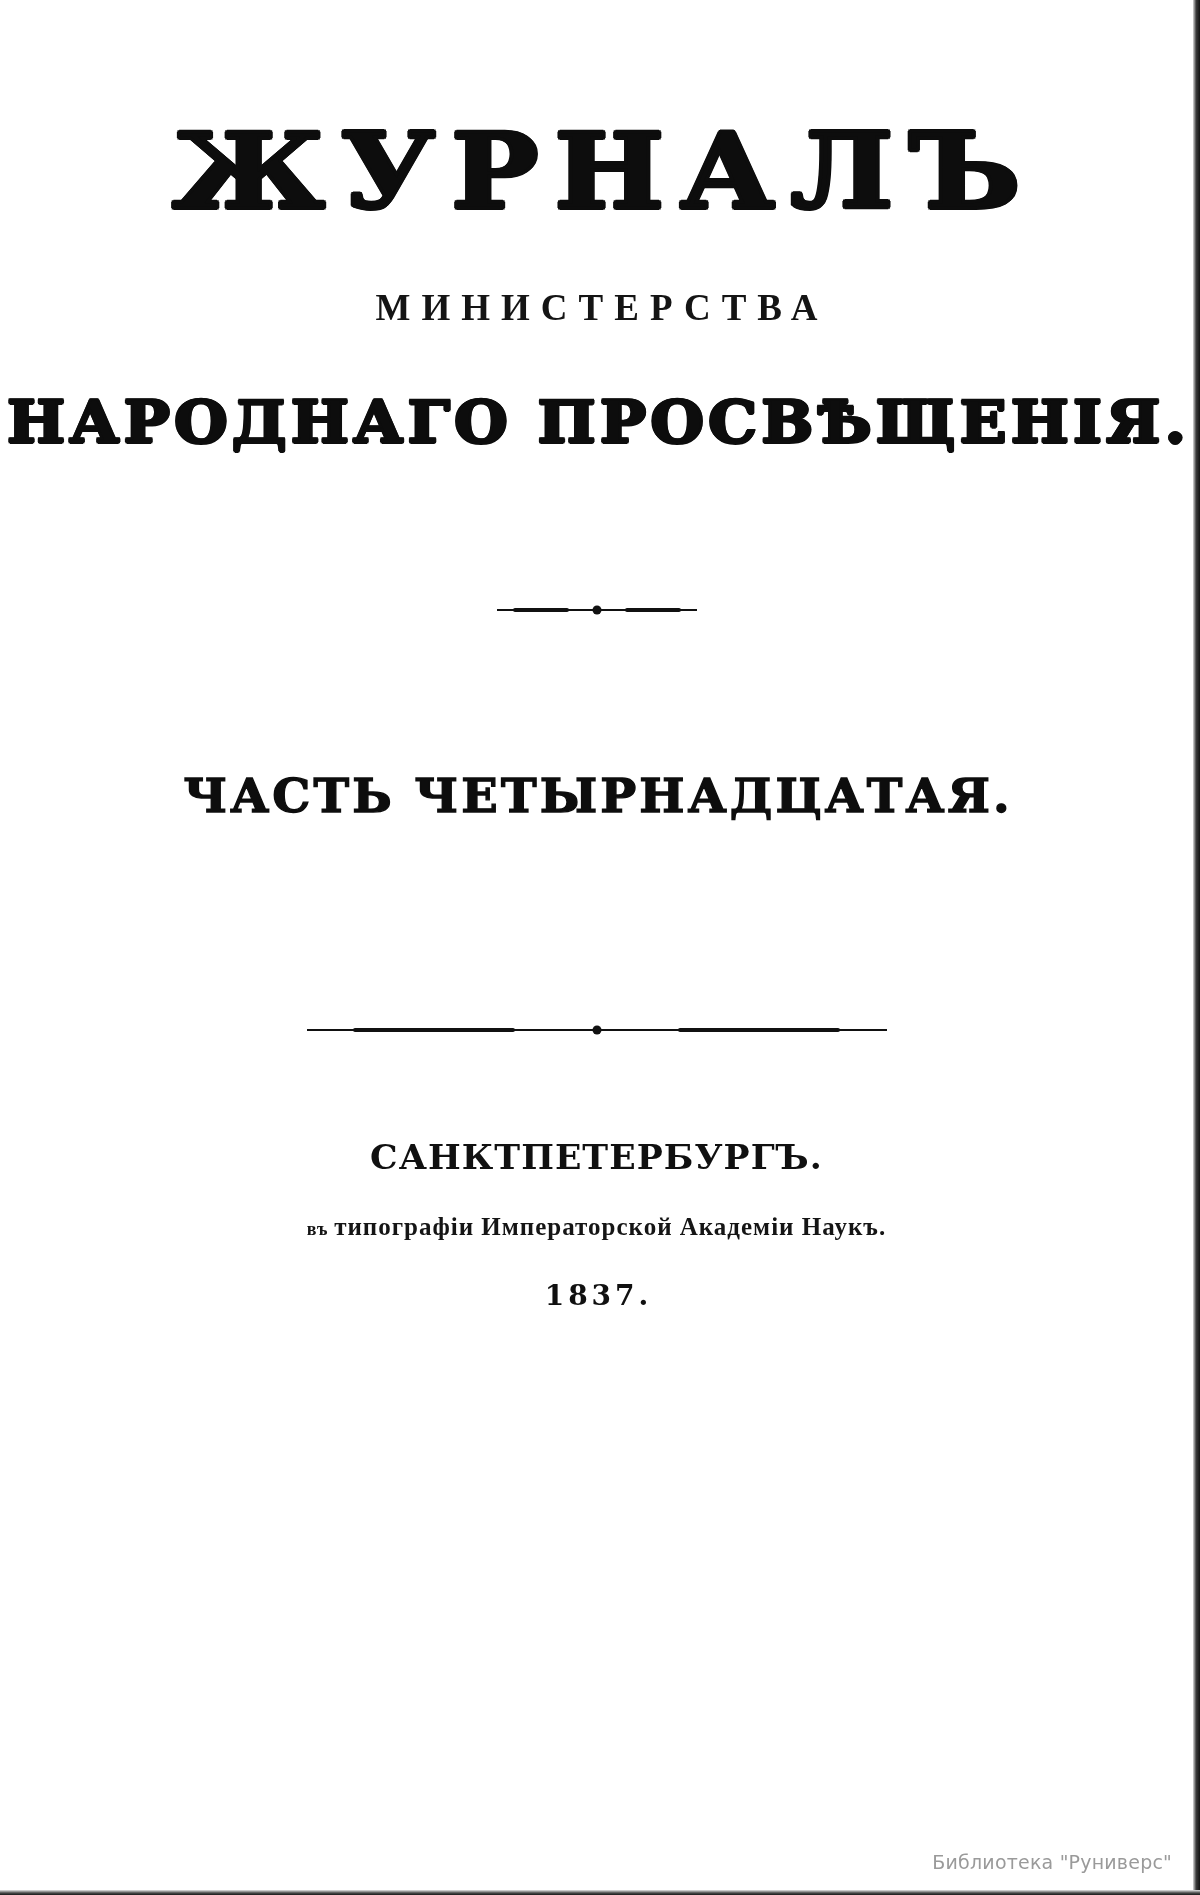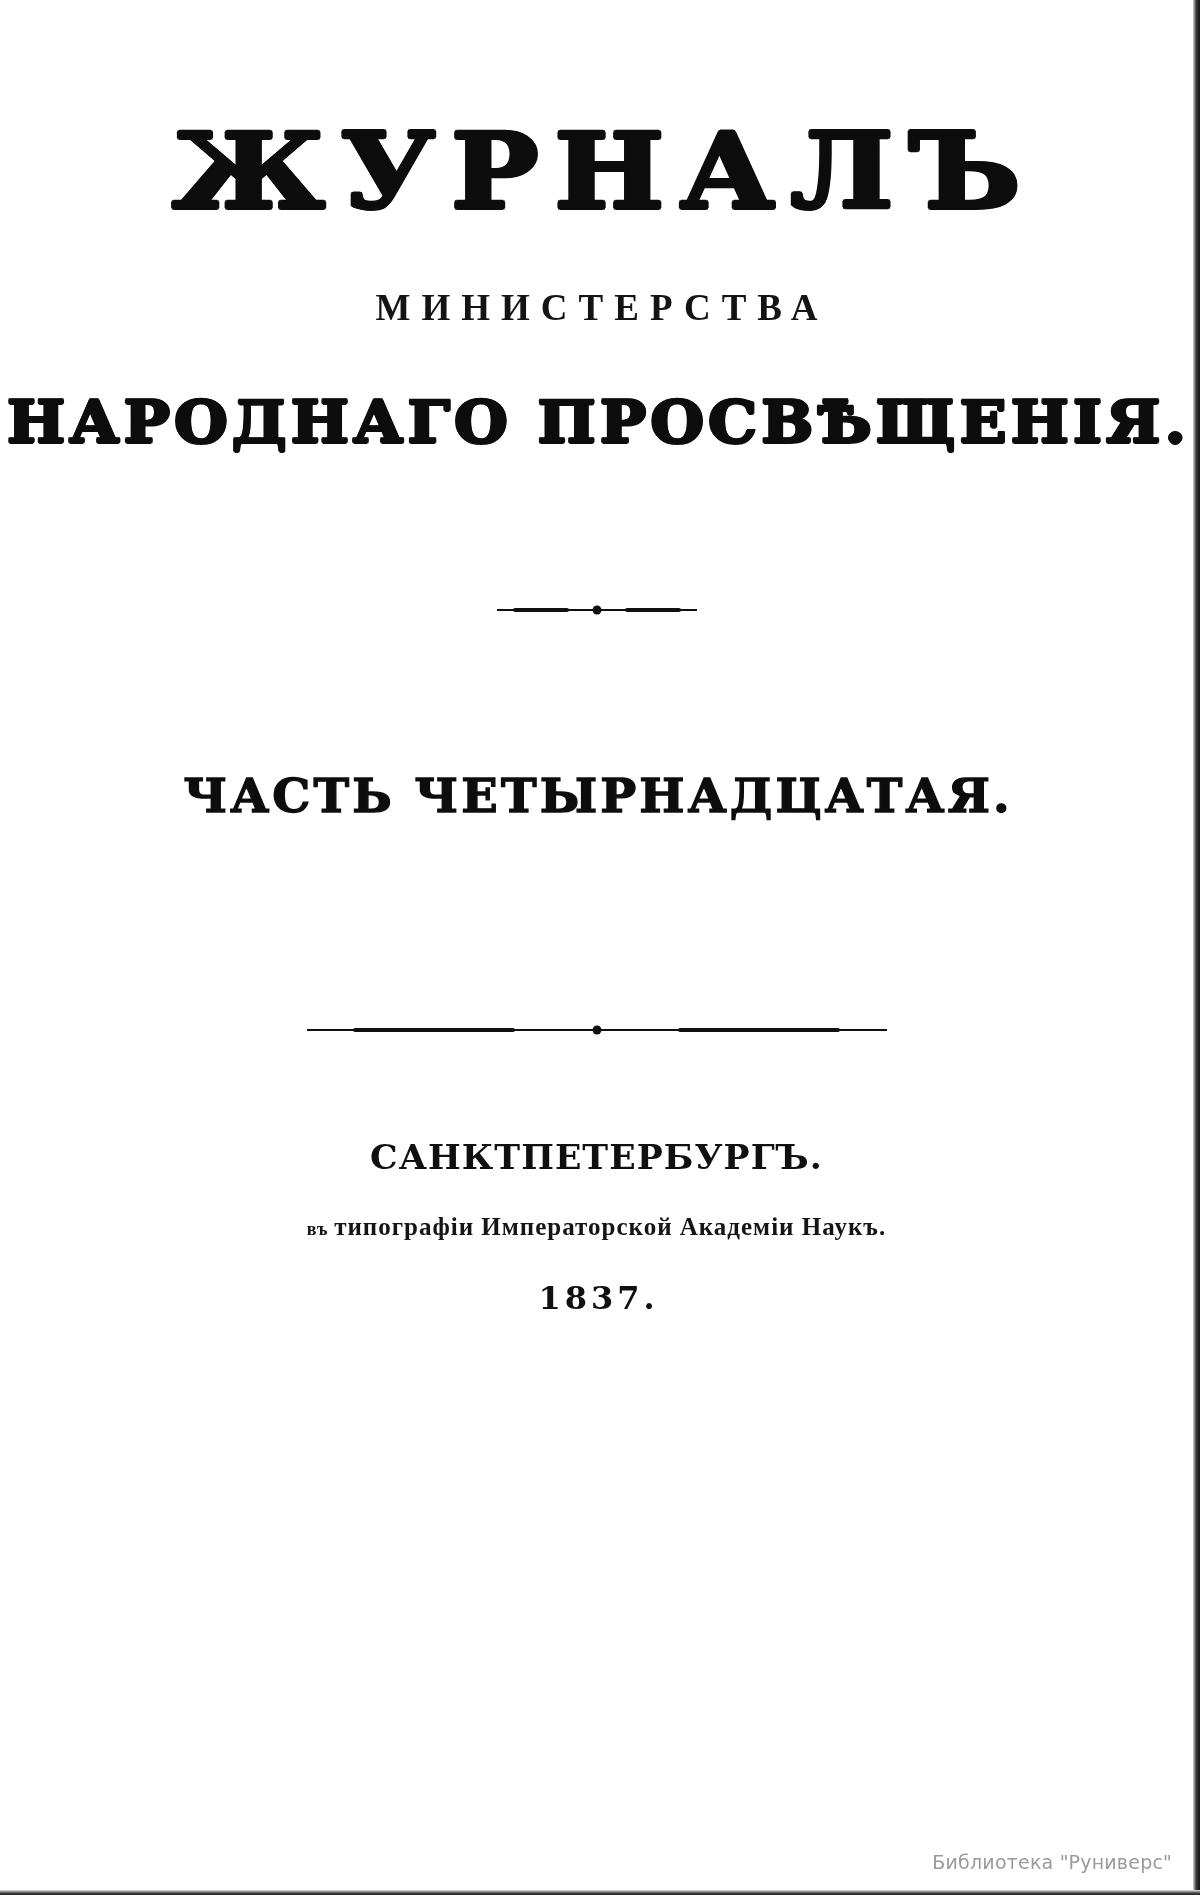--- a/index.html
+++ b/index.html
@@ -165,21 +165,21 @@
     letter-spacing: 1px;
     color: #151515;
   }
   .printer .small {
     font-size: 18px;
   }
   .year {
     margin-top: 38px;
     font-family: "DejaVu Serif", serif;
     font-weight: 700;
-    font-size: 32px;
+    font-size: 28px;
     letter-spacing: 4px;
     text-indent: 4px;
     color: #101010;
   }
 
   
   .watermark {
     position: absolute;
     right: 28px;
     bottom: 22px;

